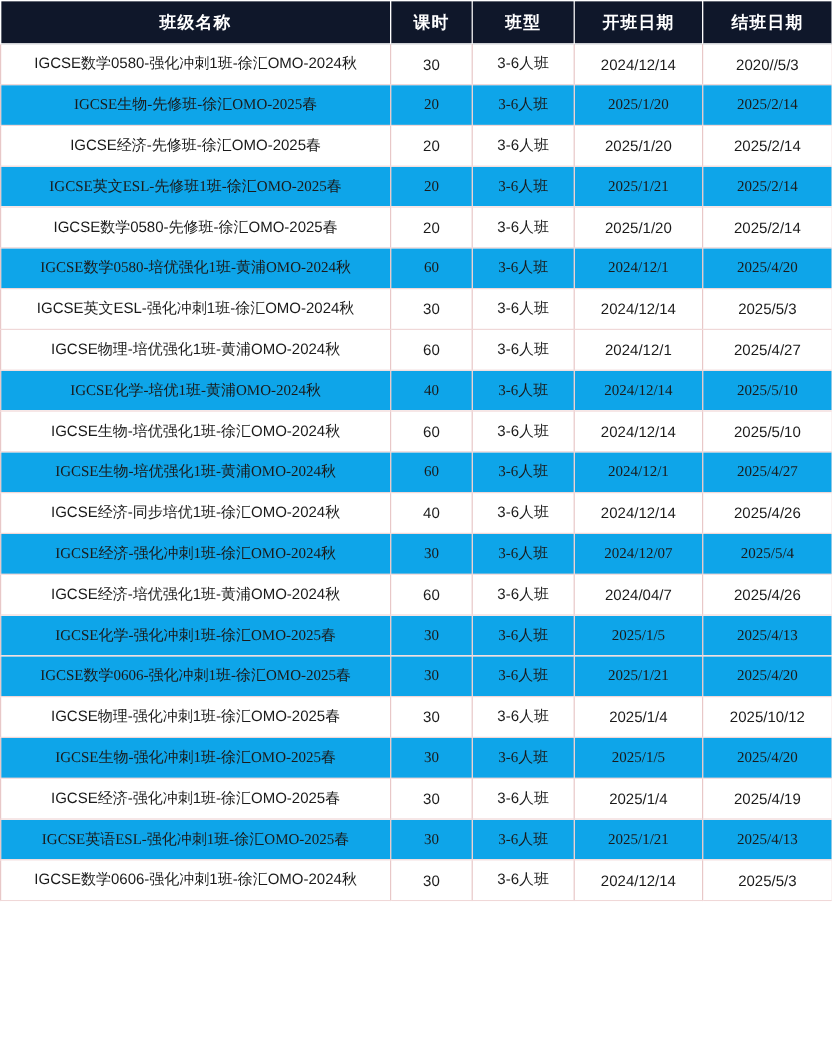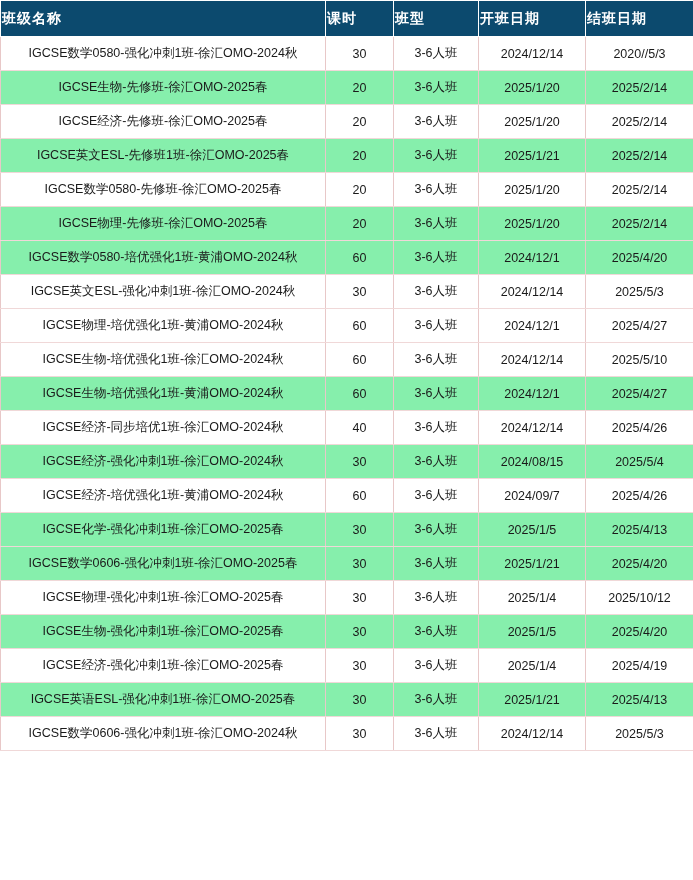--- a/index.html
+++ b/index.html
@@ -10,46 +10,47 @@
   body {
     width: 693px;
     font-family: "Liberation Sans", "DejaVu Sans", sans-serif;
   }
   table.course-table {
     border-collapse: collapse;
     width: 693px;
     table-layout: fixed;
   }
   table.course-table th {
-    background: #0c4a6e;
+    background: #0f172a;
     color: #ffffff;
     font-size: 14px;
     font-weight: bold;
-    text-align: left;
+    text-align: center;
     height: 33px;
     border: 1px solid #ffffff;
     letter-spacing: 1px;
   }
   table.course-table td {
     font-size: 12.5px;
     color: #1a1a1a;
     text-align: center;
     height: 31px;
     border-left: 1px solid #e8c8c8;
     border-right: 1px solid #e8c8c8;
     border-top: 1px solid #f0d8d8;
     border-bottom: 1px solid #f0d8d8;
     white-space: nowrap;
     overflow: hidden;
   }
   table.course-table tr.row-even td {
     background: #ffffff;
   }
   table.course-table tr.row-odd td {
-    background: #86efac;
+    background: #0ea5e9;
+    font-family: Liberation Serif, serif;
   }
   col.c-name   { width: 325px; }
   col.c-hours  { width: 68px; }
   col.c-type   { width: 85px; }
   col.c-start  { width: 107px; }
   col.c-end    { width: 108px; }
 </style>
 </head>
 <body>
 
@@ -100,47 +101,47 @@
         <td>2025/2/14</td>
       </tr>
       <tr class="row-even">
         <td>IGCSE数学0580-先修班-徐汇OMO-2025春</td>
         <td>20</td>
         <td>3-6人班</td>
         <td>2025/1/20</td>
         <td>2025/2/14</td>
       </tr>
       <tr class="row-odd">
-        <td>IGCSE物理-先修班-徐汇OMO-2025春</td>
-        <td>20</td>
-        <td>3-6人班</td>
-        <td>2025/1/20</td>
-        <td>2025/2/14</td>
-      </tr>
-      <tr class="row-odd">
         <td>IGCSE数学0580-培优强化1班-黄浦OMO-2024秋</td>
         <td>60</td>
         <td>3-6人班</td>
         <td>2024/12/1</td>
         <td>2025/4/20</td>
       </tr>
       <tr class="row-even">
         <td>IGCSE英文ESL-强化冲刺1班-徐汇OMO-2024秋</td>
         <td>30</td>
         <td>3-6人班</td>
         <td>2024/12/14</td>
         <td>2025/5/3</td>
       </tr>
       <tr class="row-even">
         <td>IGCSE物理-培优强化1班-黄浦OMO-2024秋</td>
         <td>60</td>
         <td>3-6人班</td>
         <td>2024/12/1</td>
         <td>2025/4/27</td>
       </tr>
+      <tr class="row-odd">
+        <td>IGCSE化学-培优1班-黄浦OMO-2024秋</td>
+        <td>40</td>
+        <td>3-6人班</td>
+        <td>2024/12/14</td>
+        <td>2025/5/10</td>
+      </tr>
       <tr class="row-even">
         <td>IGCSE生物-培优强化1班-徐汇OMO-2024秋</td>
         <td>60</td>
         <td>3-6人班</td>
         <td>2024/12/14</td>
         <td>2025/5/10</td>
       </tr>
       <tr class="row-odd">
         <td>IGCSE生物-培优强化1班-黄浦OMO-2024秋</td>
         <td>60</td>
@@ -152,28 +153,28 @@
         <td>IGCSE经济-同步培优1班-徐汇OMO-2024秋</td>
         <td>40</td>
         <td>3-6人班</td>
         <td>2024/12/14</td>
         <td>2025/4/26</td>
       </tr>
       <tr class="row-odd">
         <td>IGCSE经济-强化冲刺1班-徐汇OMO-2024秋</td>
         <td>30</td>
         <td>3-6人班</td>
-        <td>2024/08/15</td>
+        <td>2024/12/07</td>
         <td>2025/5/4</td>
       </tr>
       <tr class="row-even">
         <td>IGCSE经济-培优强化1班-黄浦OMO-2024秋</td>
         <td>60</td>
         <td>3-6人班</td>
-        <td>2024/09/7</td>
+        <td>2024/04/7</td>
         <td>2025/4/26</td>
       </tr>
       <tr class="row-odd">
         <td>IGCSE化学-强化冲刺1班-徐汇OMO-2025春</td>
         <td>30</td>
         <td>3-6人班</td>
         <td>2025/1/5</td>
         <td>2025/4/13</td>
       </tr>
       <tr class="row-odd">

